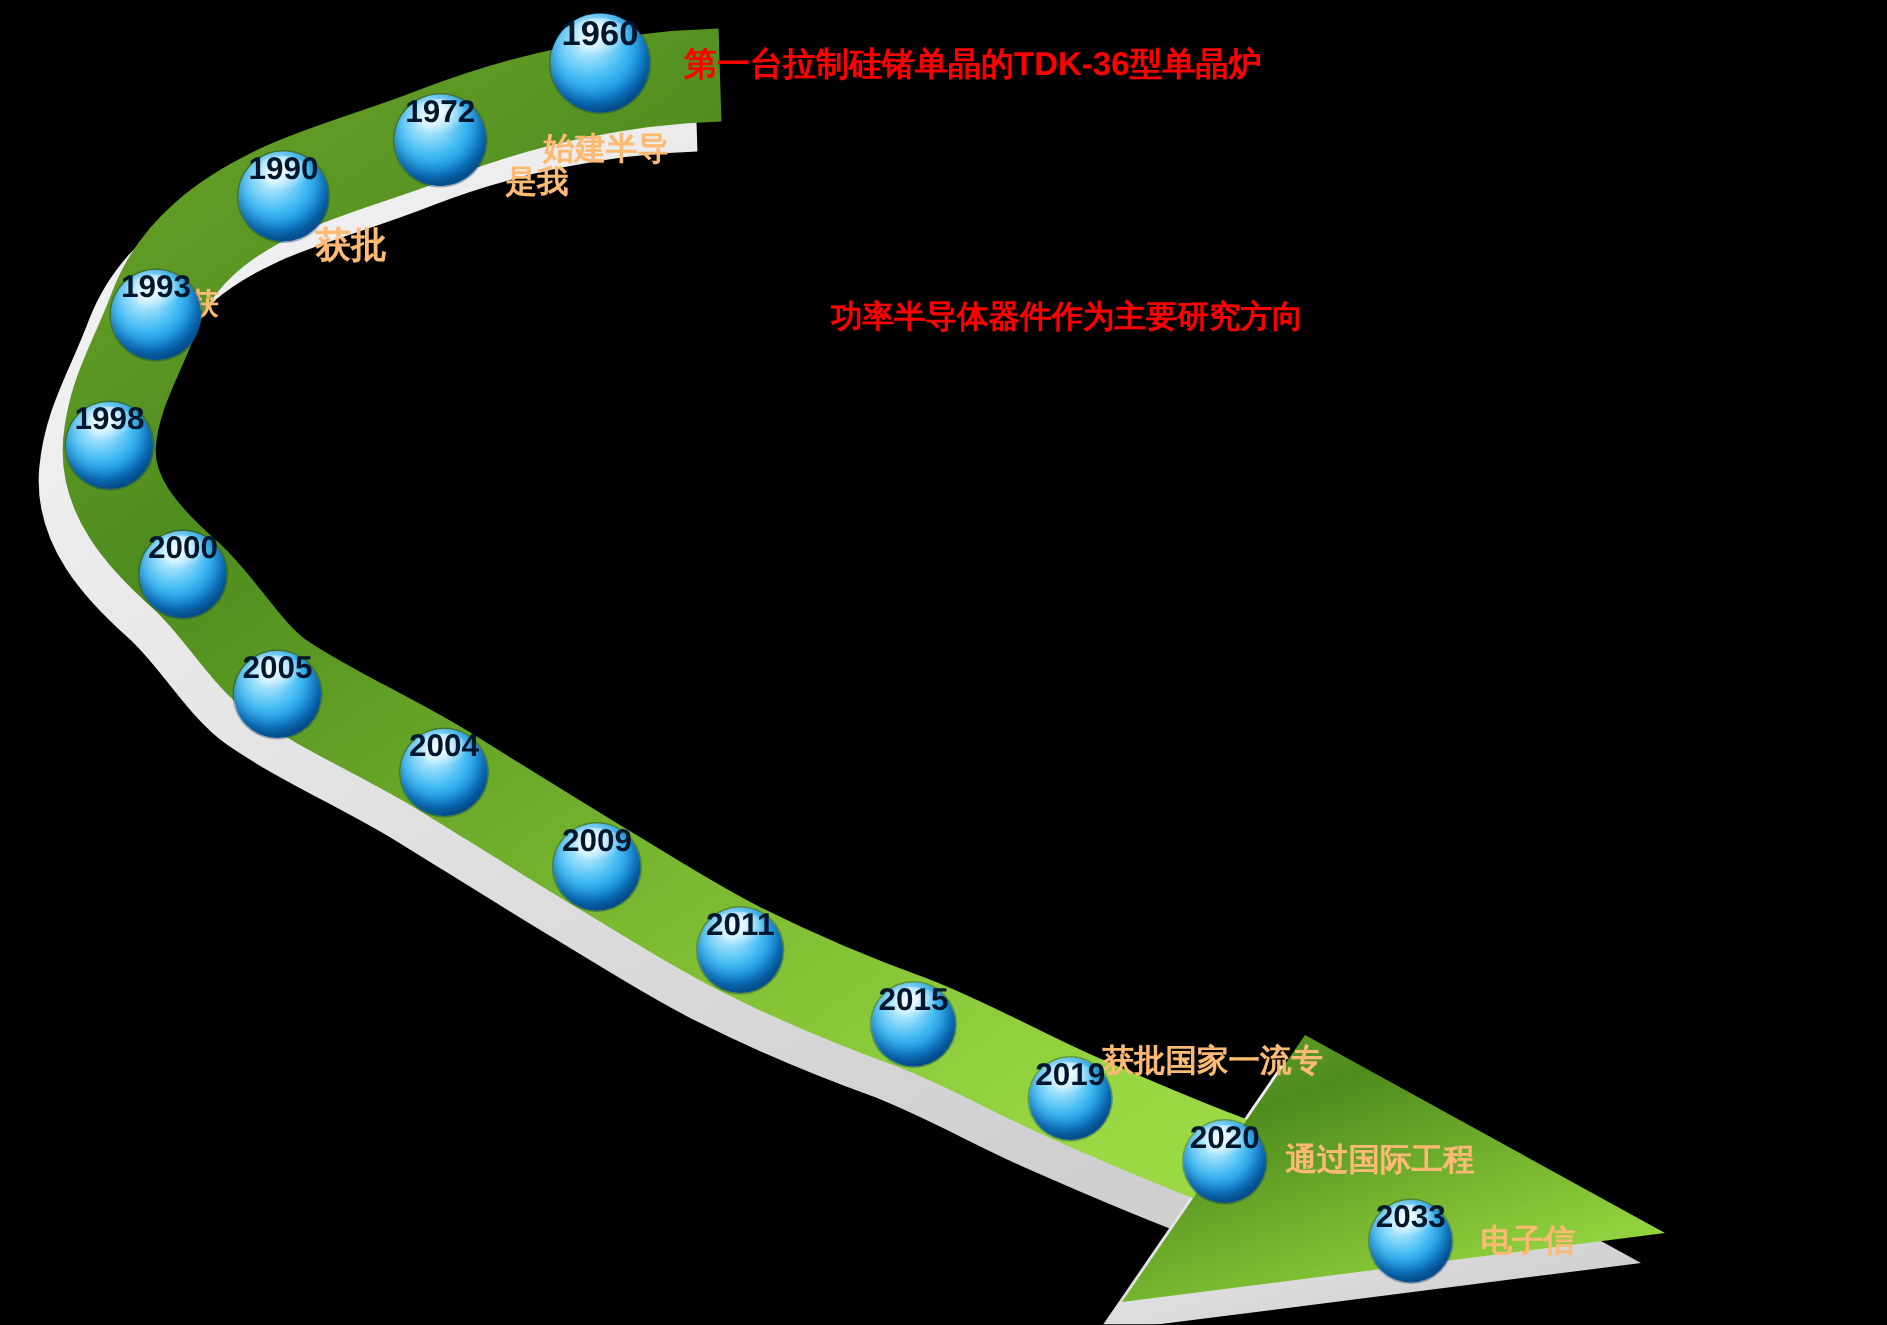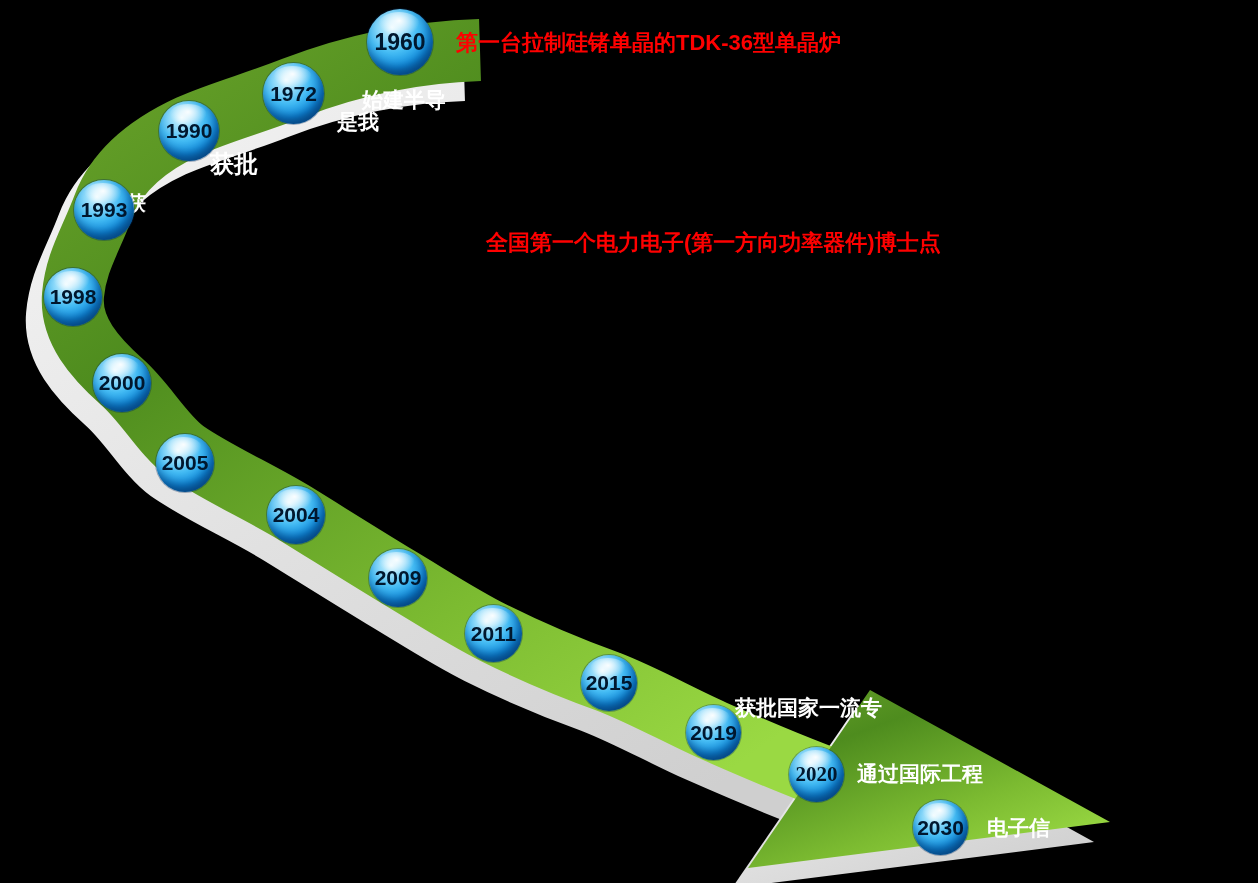--- a/index.html
+++ b/index.html
@@ -3,34 +3,34 @@
 <meta charset="utf-8">
 <style>
   html,body{margin:0;padding:0;background:#000;}
   .canvas{
     position:relative;width:1258px;height:883px;background:#000;overflow:hidden;
     font-family:"Liberation Sans","DejaVu Sans",sans-serif;
   }
   svg.swoosh{position:absolute;left:0;top:0;}
   .ball{
     position:absolute;border-radius:50%;
-    display:flex;align-items:center;justify-content:center;
+    display:flex;justify-content:center;
     background:radial-gradient(circle at 38% 28%,
       #eafaff 0%, #a8e4fc 14%, #45bcf4 40%, #0f8de0 65%, #0566b2 88%, #03508f 100%);
     box-shadow: inset -3px -7px 10px rgba(0,25,70,.5), 0 0 0 1px rgba(0,40,90,.35);
   }
   .ball::before{
     content:"";position:absolute;top:5%;left:16%;width:64%;height:38%;border-radius:50%;
     background:radial-gradient(ellipse at 50% 35%, rgba(255,255,255,.95), rgba(255,255,255,0) 70%);
   }
   .ball-label{position:relative;font-weight:700;color:#00172e;font-size:21px;letter-spacing:0px;}
   .ball.lg .ball-label{font-size:23px;}
   .note{position:absolute;font-weight:700;white-space:nowrap;line-height:1.15;}
   .note.red{color:#ff0000;}
-  .note.black{color:#ffffff;}
+  .note.black{color:#fdba74;}
 </style>
 </head>
 <body>
 
 <div class="canvas">
 
   <svg class="swoosh" width="1258" height="883" viewBox="0 0 1258 883">
     <defs>
       <linearGradient id="bandGrad" x1="0" y1="0" x2="0.75" y2="1">
         <stop offset="0%" stop-color="#6aa32a"></stop>
@@ -82,21 +82,21 @@
   </svg>
 
   <div class="note red" style="left:456px;top:30px;font-size:22px;">第一台拉制硅锗单晶的TDK-36型单晶炉</div>
 
   <div class="note black" style="left:362px;top:88px;font-size:21px;">始建半导</div>
   <div class="note black" style="left:337px;top:110px;font-size:21px;">是我</div>
 
   <div class="note black" style="left:210px;top:150px;font-size:24px;">获批</div>
   <div class="note black" style="left:126px;top:192px;font-size:20px;">获</div>
 
-  <div class="note red" style="left:486px;top:230px;font-size:22px;">全国第一个电力电子(第一方向功率器件)博士点</div>
+  <div class="note red" style="left:554px;top:200px;font-size:21px;">功率半导体器件作为主要研究方向</div>
 
   <div class="note black" style="left:735px;top:696px;font-size:21px;">获批国家一流专</div>
   <div class="note black" style="left:857px;top:762px;font-size:21px;">通过国际工程</div>
   <div class="note black" style="left:987px;top:816px;font-size:21px;">电子信</div>
 
   <div class="ball lg" style="left:367px;top:9px;width:66px;height:66px;">
       <span class="ball-label">1960</span>
     </div>
   <div class="ball" style="left:263px;top:63px;width:61px;height:61px;">
       <span class="ball-label">1972</span>
@@ -124,20 +124,20 @@
     </div>
   <div class="ball" style="left:465px;top:605px;width:57px;height:57px;">
       <span class="ball-label">2011</span>
     </div>
   <div class="ball" style="left:581px;top:655px;width:56px;height:56px;">
       <span class="ball-label">2015</span>
     </div>
   <div class="ball" style="left:686px;top:705px;width:55px;height:55px;">
       <span class="ball-label">2019</span>
     </div>
-  <div class="ball" style="left:789px;top:747px;width:55px;height:55px;font-family:Liberation Serif, serif;">
+  <div class="ball" style="left:789px;top:747px;width:55px;height:55px;">
       <span class="ball-label">2020</span>
     </div>
   <div class="ball" style="left:913px;top:800px;width:55px;height:55px;">
-      <span class="ball-label">2030</span>
+      <span class="ball-label">2033</span>
     </div>
 
 </div>
 
 </body></html>

